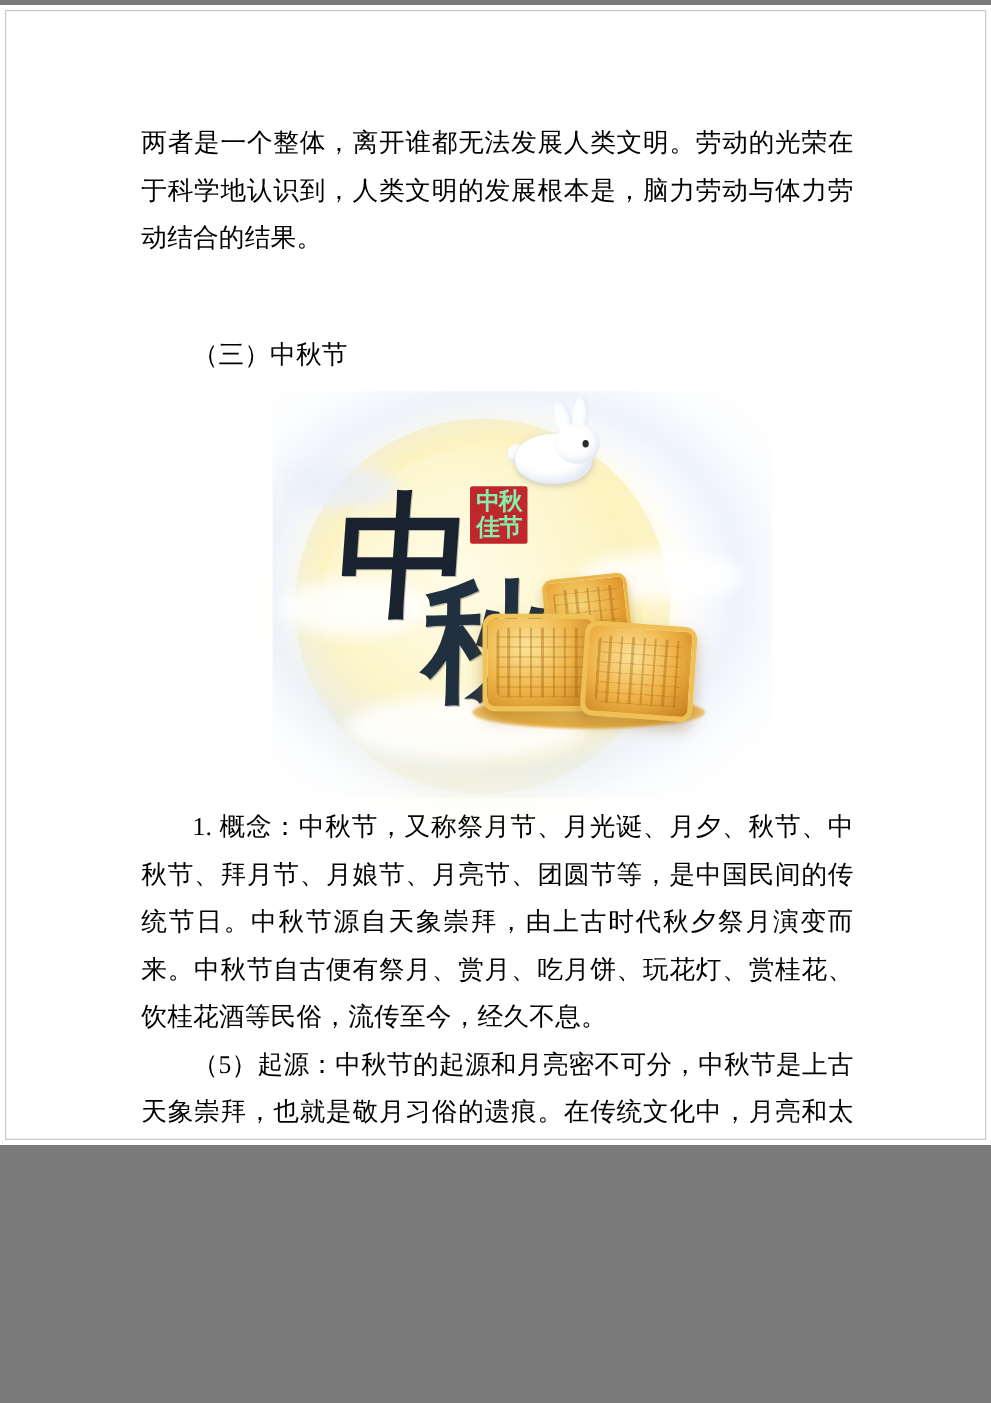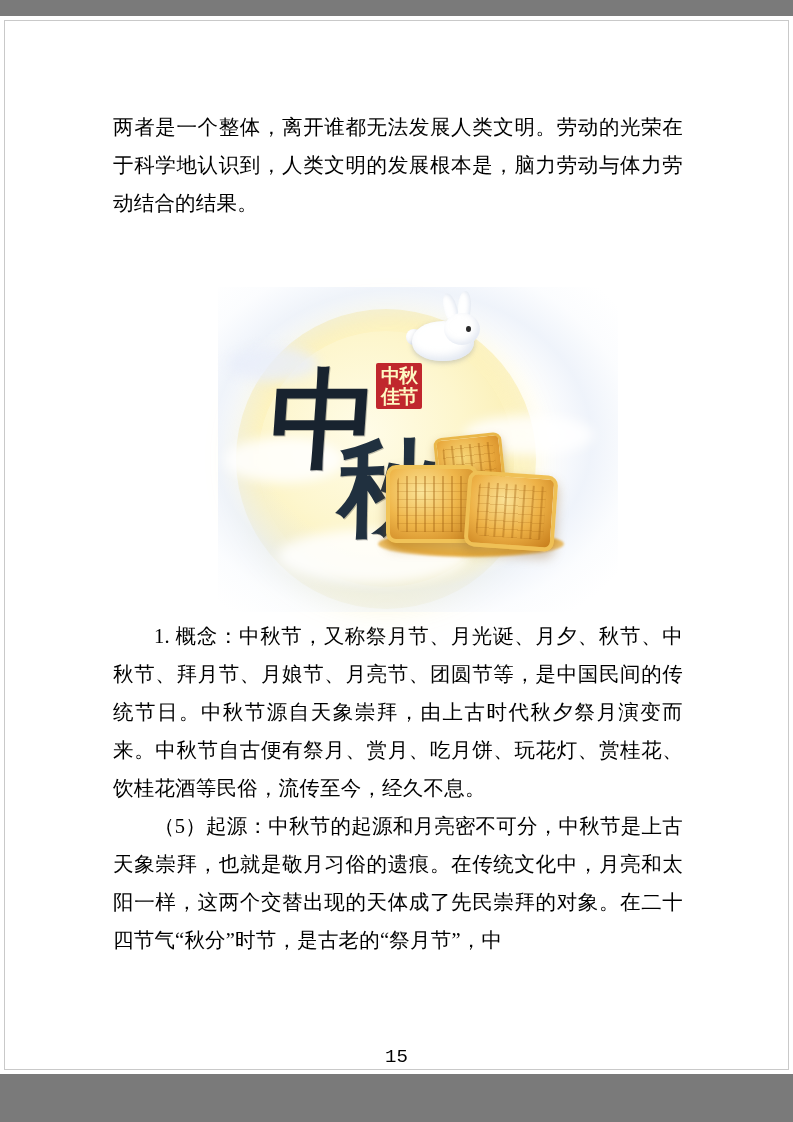--- a/index.html
+++ b/index.html
@@ -6,23 +6,23 @@
     margin: 0;
     padding: 0;
     background: #7a7a7a;
   }
   body {
     font-family: "Liberation Serif", "DejaVu Serif", serif;
   }
   .page {
     position: relative;
     width: 793px;
-    height: 1058px;
-    background: #ffffff;
-    margin: 16px auto;
+    height: 912px;
+    background: #ffffff;
+    margin: 4px auto;
     overflow: hidden;
     box-sizing: border-box;
   }
   .page-border {
     position: absolute;
     left: 4px;
     top: 4px;
     right: 4px;
     bottom: 4px;
     border: 1px solid #c9c9c9;
@@ -138,21 +138,21 @@
     color: #20303f;
     transform: skewX(-3deg) rotate(-2deg);
   }
   .seal {
     position: absolute;
     left: 158px;
     top: 76px;
     width: 46px;
     height: 46px;
     background: #c0272d;
-    color: #fef9c3;
+    color: #86efac;
     font-size: 19px;
     font-weight: bold;
     line-height: 21px;
     text-align: center;
     padding: 2px;
     box-sizing: border-box;
     border-radius: 2px;
     letter-spacing: -1px;
     font-family: "Liberation Serif", "DejaVu Serif", serif;
   }
@@ -294,20 +294,21 @@
 
 <div class="page">
   <div class="page-border"></div>
 
   <div class="content">
 
     <p class="body-text">两者是一个整体，离开谁都无法发展人类文明。劳动的光荣在于科学地认识到，人类文明的发展根本是，脑力劳动与体力劳动结合的结果。</p>
 
     <div class="spacer-lg"></div>
 
+    <p class="body-text indent2">（三）中秋节</p>
 
     <div class="figure">
       <div class="figure-inner">
         <div class="moon-glow"></div>
         <div class="moon-core"></div>
         <div class="sky-haze"></div>
         <div class="cloud c1"></div>
         <div class="cloud c2"></div>
         <div class="cloud c3"></div>
         <div class="cloud c4"></div>

